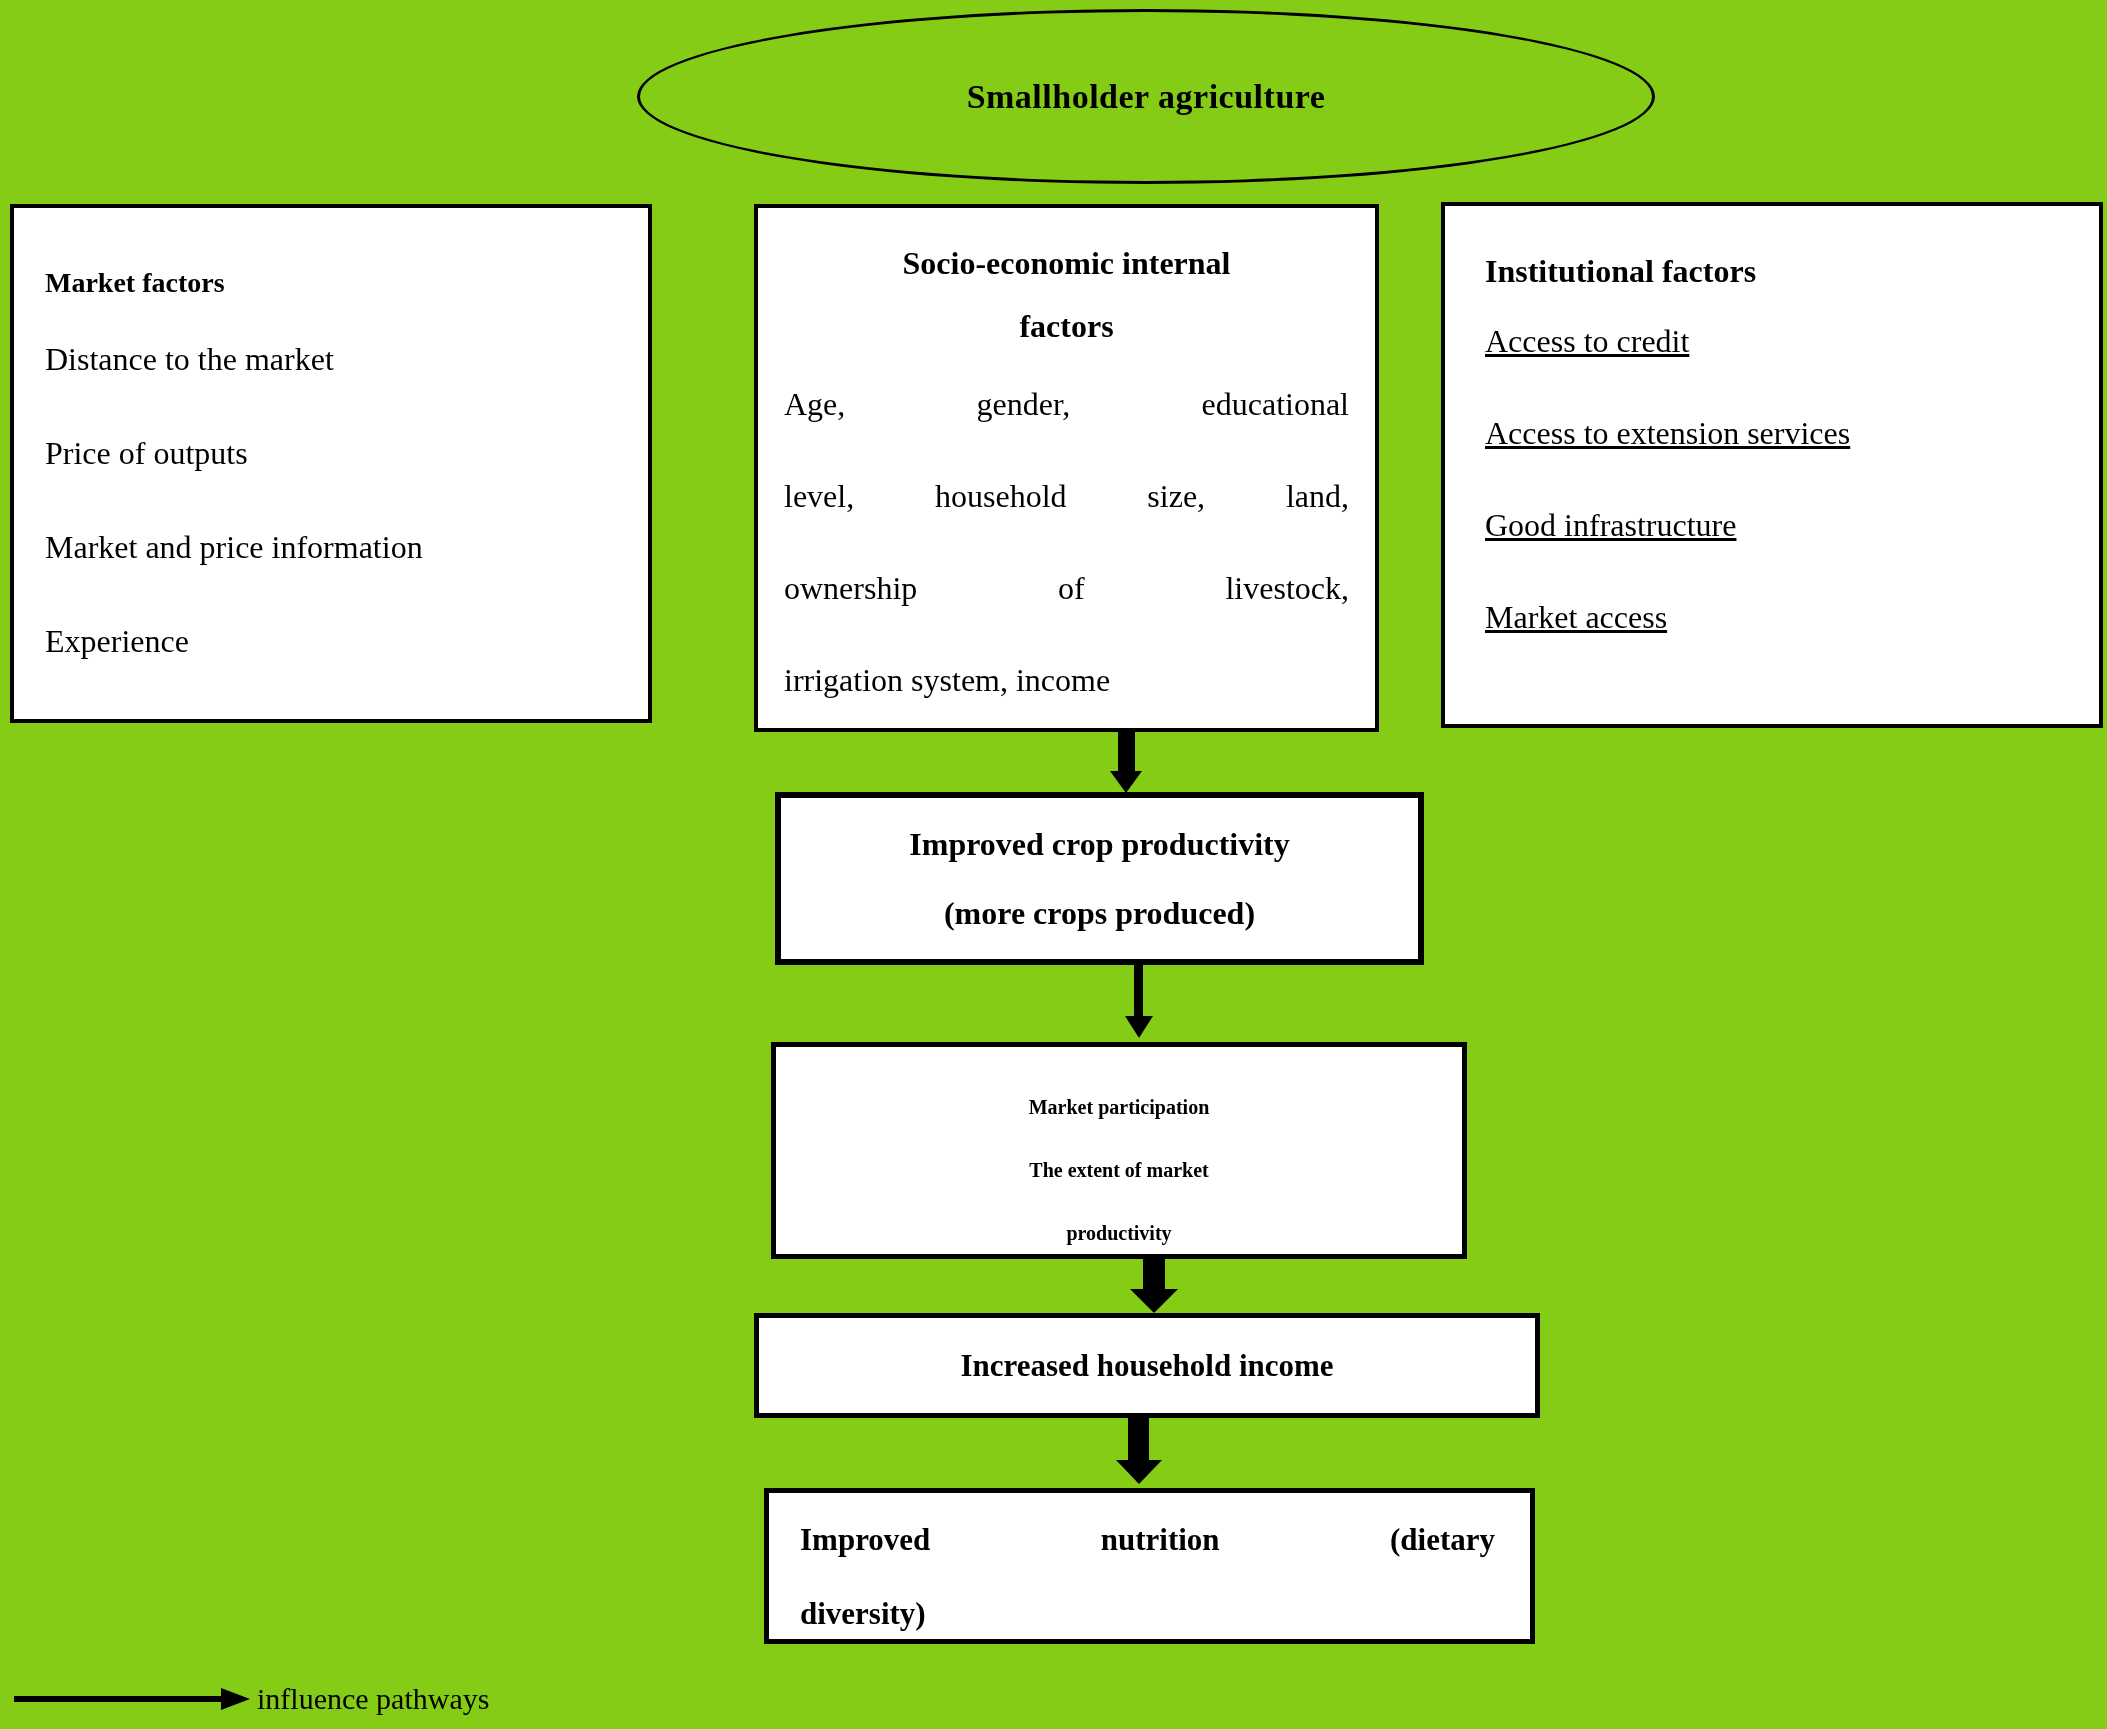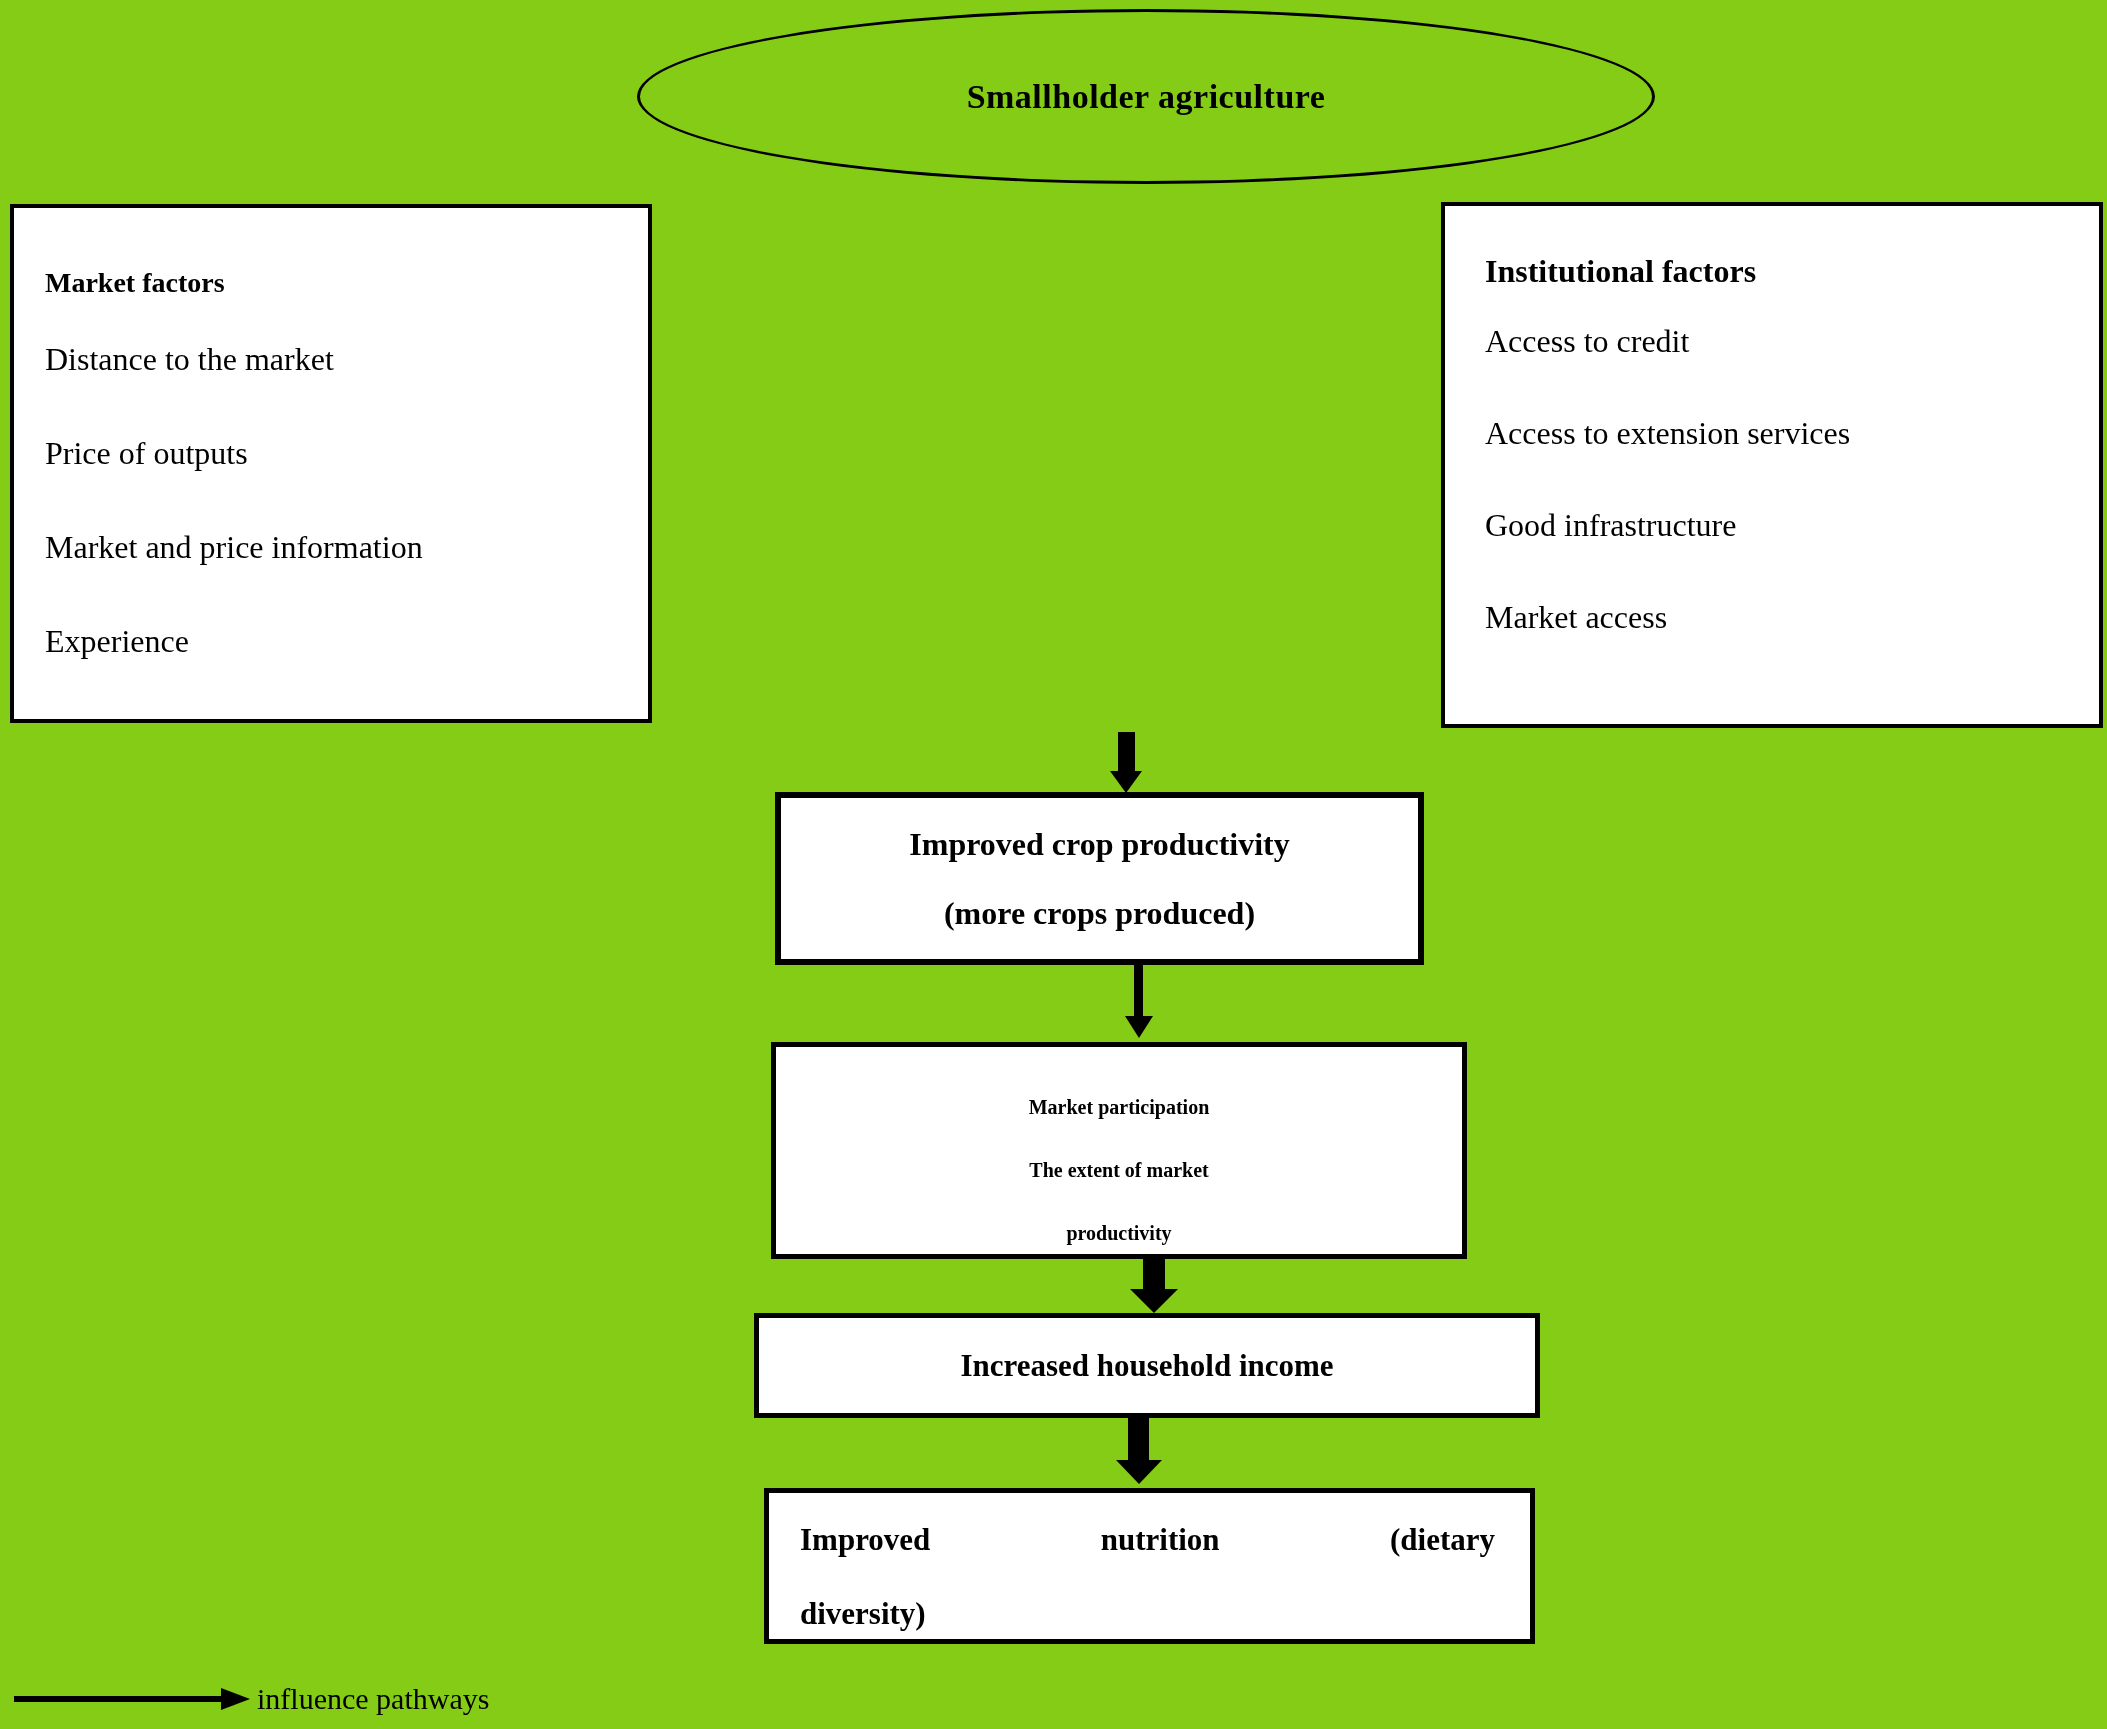--- a/index.html
+++ b/index.html
@@ -55,21 +55,21 @@
     text-align: justify; text-justify: inter-word;
   }
   .box-socio .body-line.stretch { text-align-last: justify; }
 
   .box-inst {
     left: 1441px; top: 202px; width: 662px; height: 526px;
     border: 4px solid #000;
     padding: 47px 20px 0 40px;
   }
   .box-inst .box-title { font-size: 32px; font-weight: bold; line-height: 37px; }
-  .box-inst .list-item { font-size: 32px; line-height: 92px; }
+  .box-inst .list-item { font-size: 32px; line-height: 92px; text-decoration: underline; }
   .box-inst .list-group { margin-top: 5px; }
 
   
   .box-crop {
     left: 775px; top: 792px; width: 649px; height: 173px;
     border: 6px solid #000;
     display: flex; flex-direction: column; align-items: center; justify-content: center;
   }
   .box-crop .flow-line { font-size: 32px; font-weight: bold; line-height: 69px; text-align: center; }
 
@@ -147,20 +147,28 @@
   <div class="box box-market">
     <div class="box-title-small">Market factors</div>
     <div class="list-group">
       <div class="list-item">Distance to the market</div>
       <div class="list-item">Price of outputs</div>
       <div class="list-item">Market and price information</div>
       <div class="list-item">Experience</div>
     </div>
   </div>
 
+  <div class="box box-socio">
+    <div class="title-line">Socio-economic internal</div>
+    <div class="title-line">factors</div>
+    <div class="body-line stretch">Age, gender, educational</div>
+    <div class="body-line stretch">level, household size, land,</div>
+    <div class="body-line stretch">ownership of livestock,</div>
+    <div class="body-line">irrigation system, income</div>
+  </div>
 
   <div class="box box-inst">
     <div class="box-title">Institutional factors</div>
     <div class="list-group">
       <div class="list-item">Access to credit</div>
       <div class="list-item">Access to extension services</div>
       <div class="list-item">Good infrastructure</div>
       <div class="list-item">Market access</div>
     </div>
   </div>

